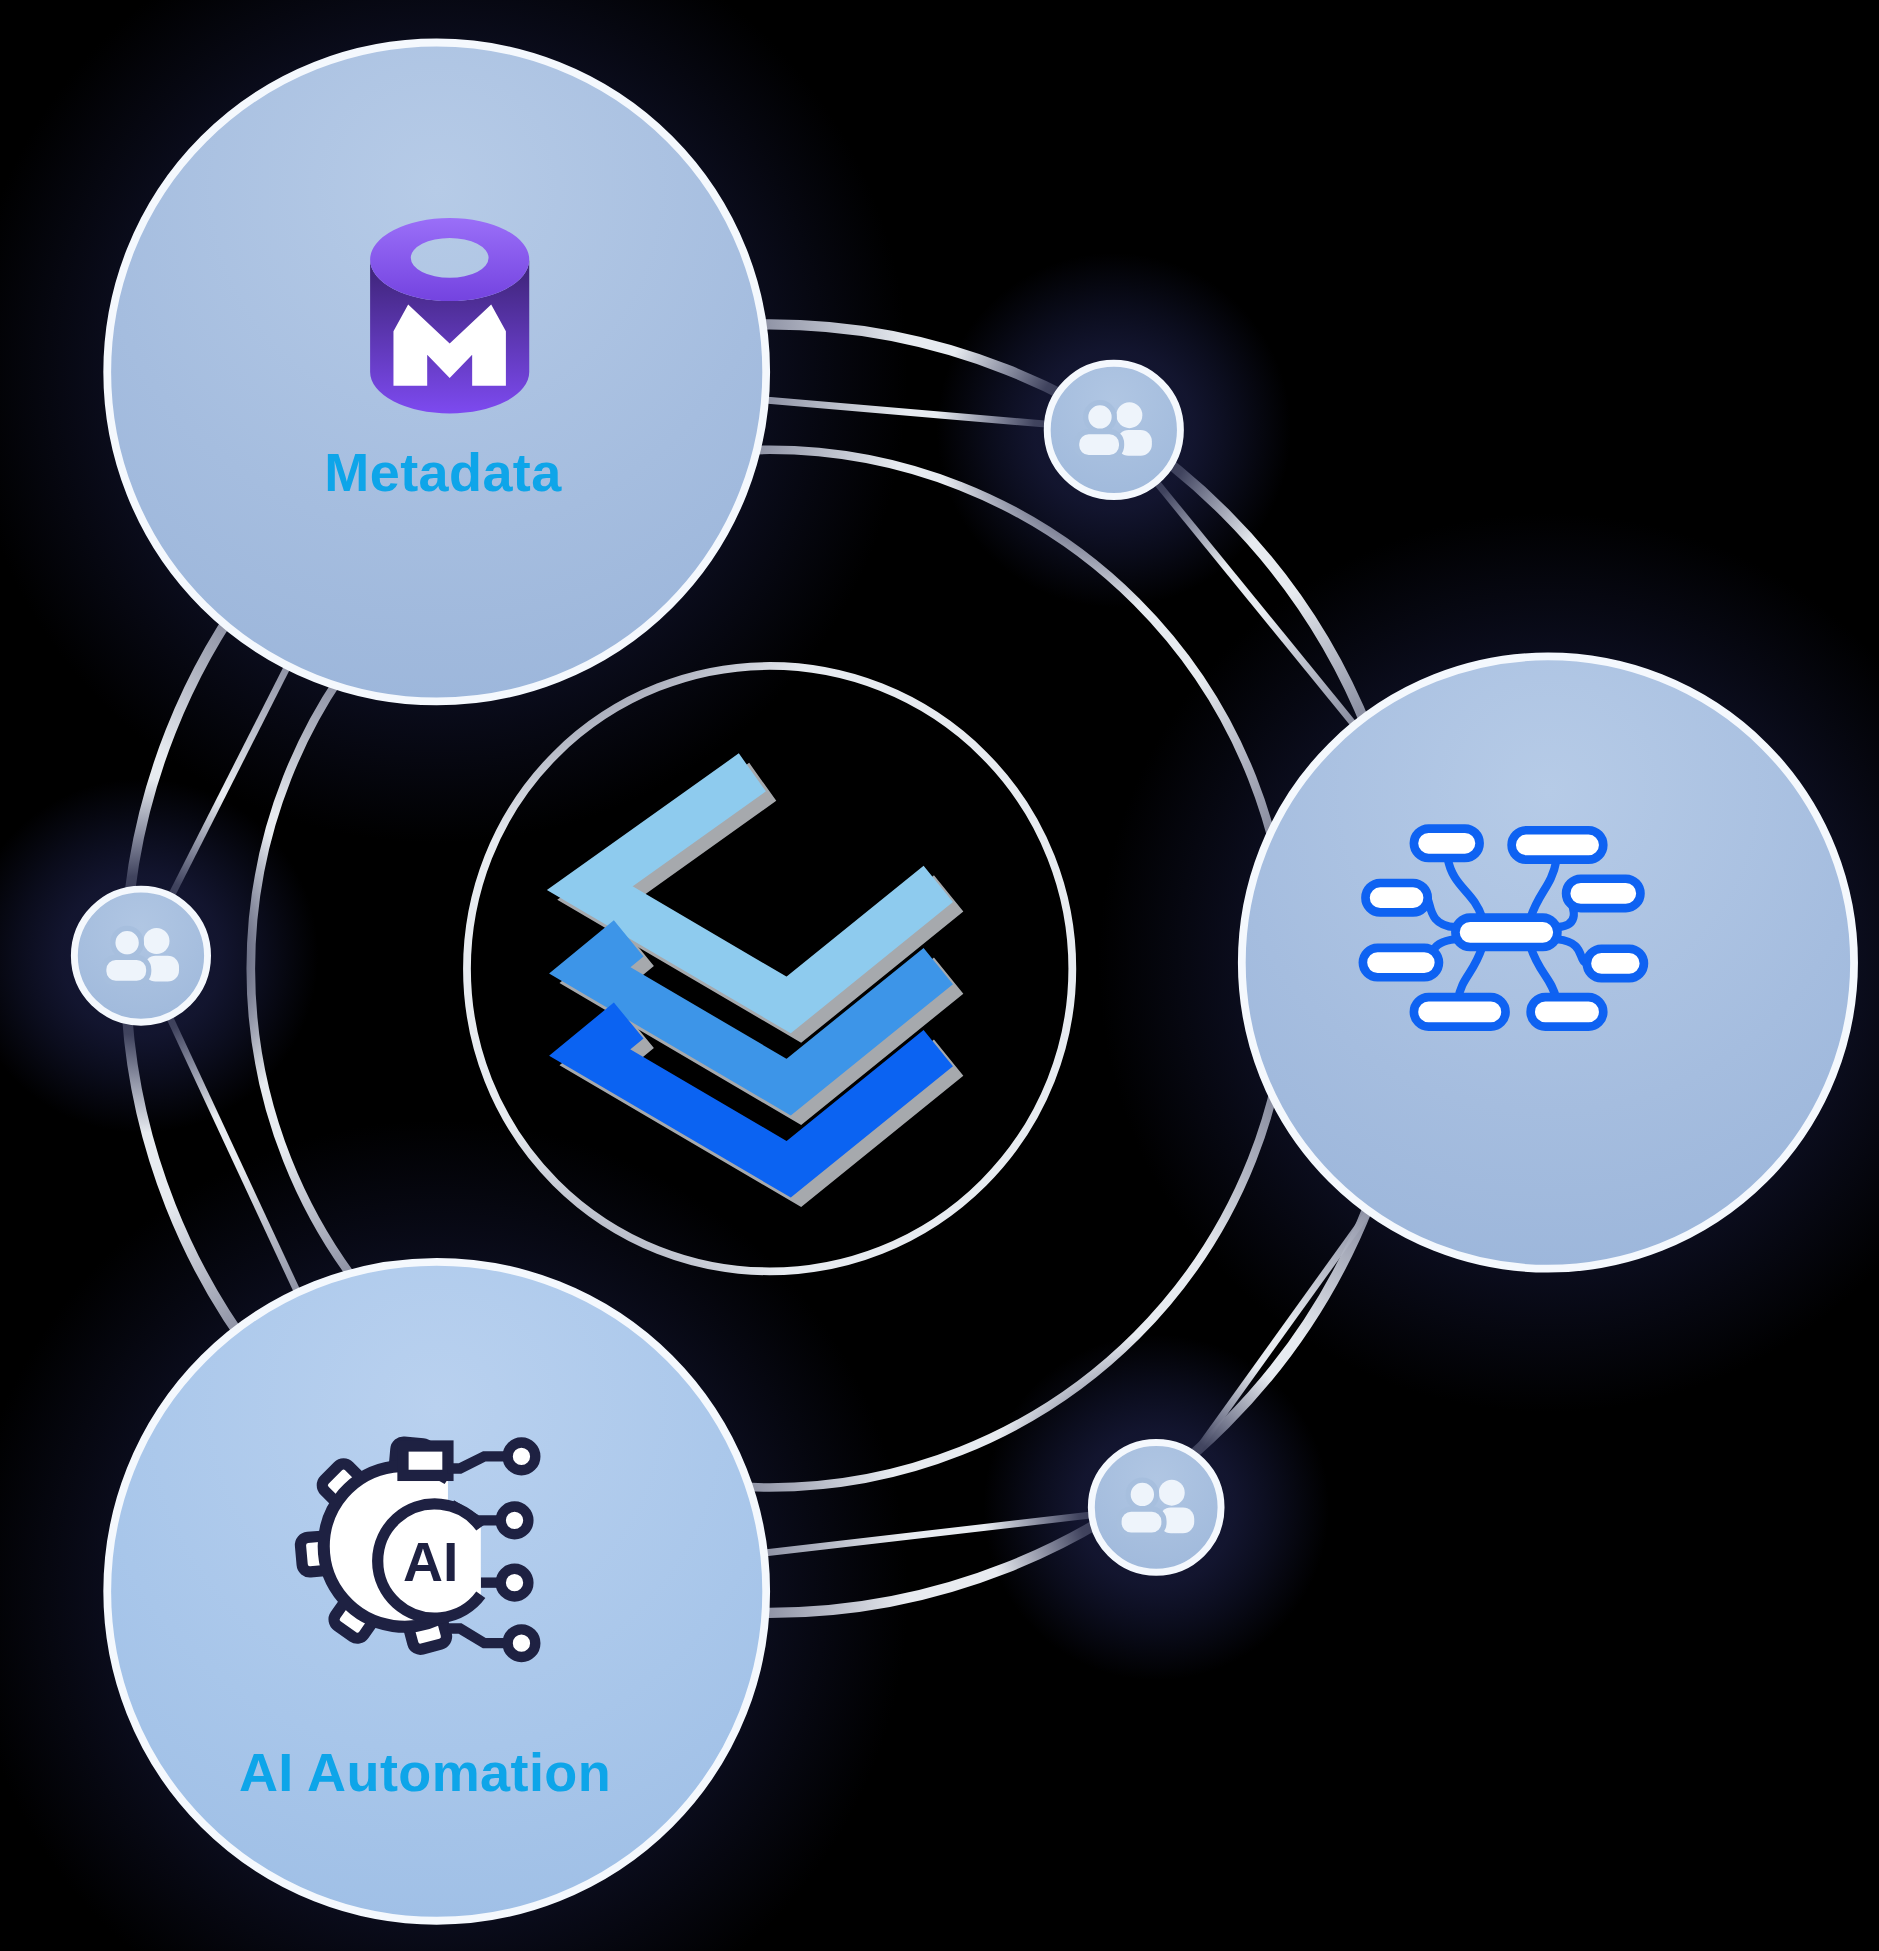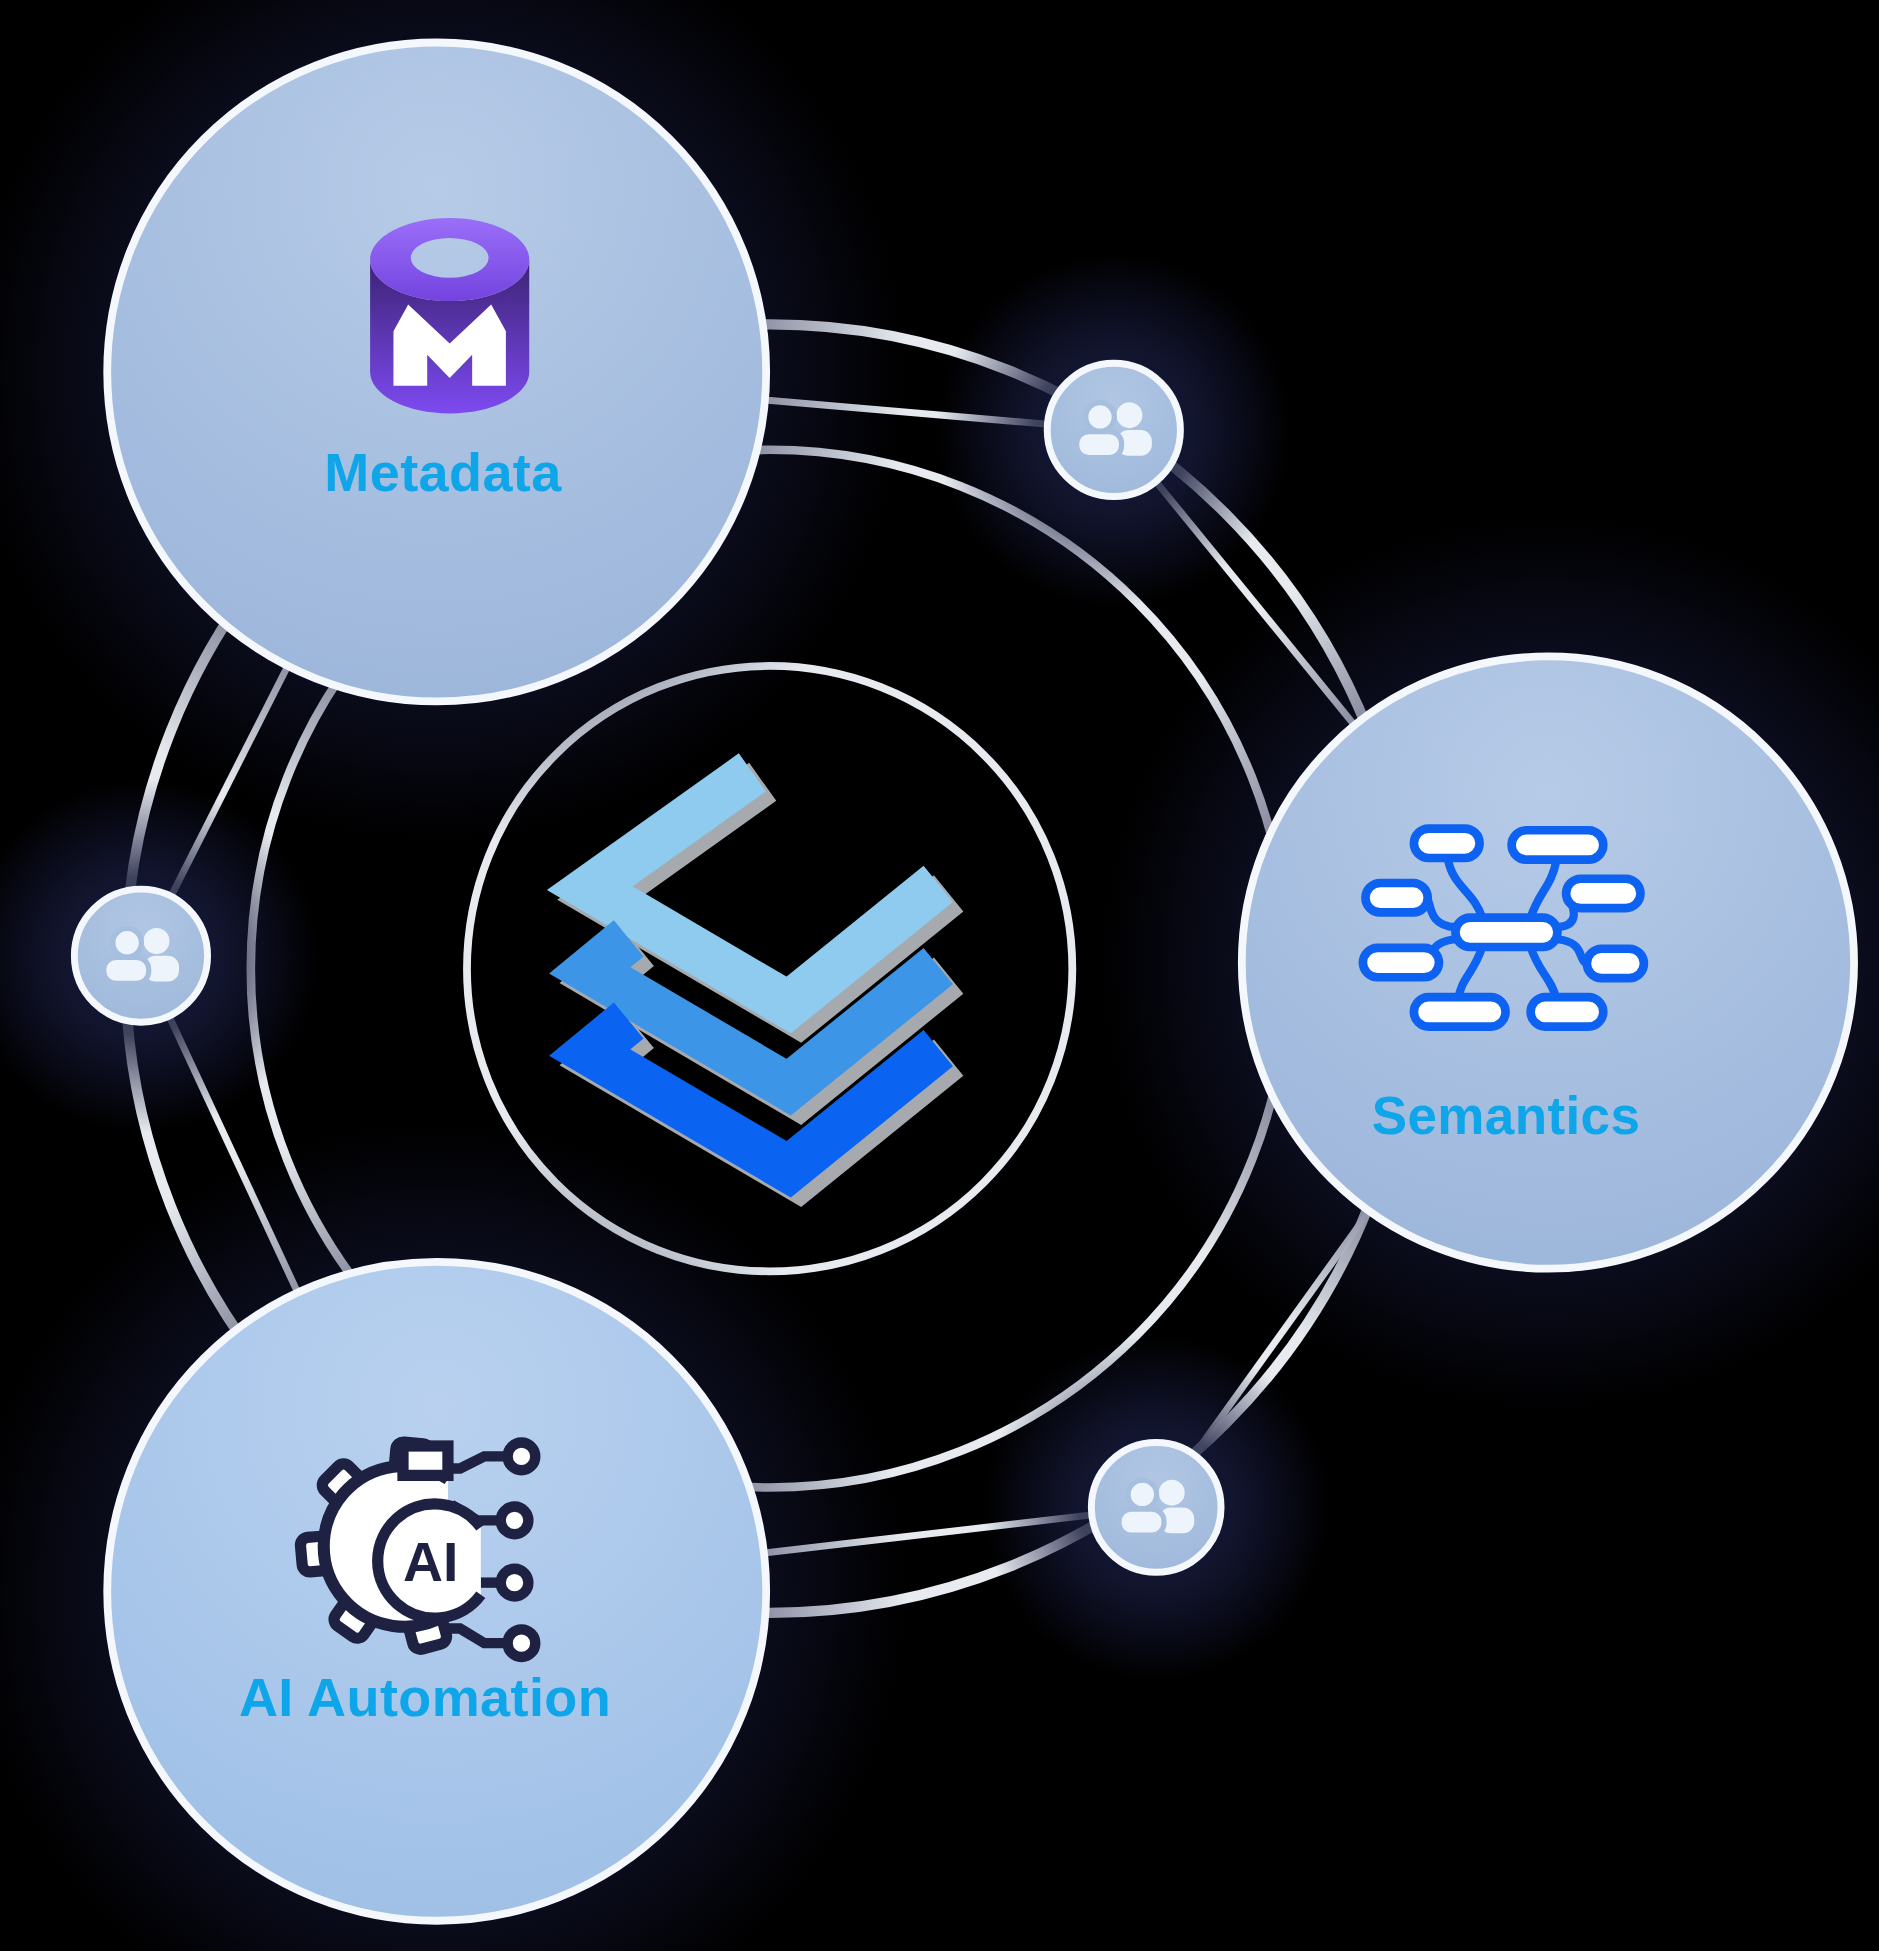--- a/index.html
+++ b/index.html
@@ -3,21 +3,21 @@
 <meta charset="utf-8">
 <style>
   html,body{margin:0;padding:0;background:#000;}
   .stage{position:relative;width:1880px;height:1952px;background:#000000;overflow:hidden;
          font-family:"Liberation Sans",sans-serif;}
   .stage svg.diagram{position:absolute;left:0;top:0;}
   .node-label{position:absolute;transform:translate(-50%,-50%);color:#0ea5e9;
               font-weight:600;white-space:nowrap;letter-spacing:0.4px;}
   .label-metadata{left:443px;top:472px;font-size:54px;}
   .label-semantics{left:1506px;top:1115px;font-size:53px;}
-  .label-ai{left:425px;top:1697px;font-size:54px;}
+  .label-ai{left:425px;top:1772px;font-size:54px;}
 </style>
 </head>
 <body>
 
 <div class="stage">
 <svg class="diagram" width="1880" height="1952" viewBox="0 0 2174 2257">
   <defs>
     <radialGradient id="gradNode" cx="50%" cy="22%" r="95%">
       <stop offset="0%" stop-color="#b6cbe7"></stop>
       <stop offset="55%" stop-color="#a5bddf"></stop>
@@ -178,16 +178,15 @@
       <path d="M 727 1085 L 682 1122 L 912 1257 L 1085 1117"></path>
       <path d="M 727 1180 L 682 1217 L 912 1352 L 1085 1212"></path>
     </g>
     <path stroke="#8ecbee" d="M 870 893 L 682 1027 L 912 1162 L 1085 1022"></path>
     <path stroke="#3d95e8" d="M 727 1085 L 682 1122 L 912 1257 L 1085 1117"></path>
     <path stroke="#0b63f2" d="M 727 1180 L 682 1217 L 912 1352 L 1085 1212"></path>
   </g>
 </svg>
 
 <div class="node-label label-metadata">Metadata</div>
-<div class="node-label label-semantics">Semantics</div>
 <div class="node-label label-ai">AI Automation</div>
 </div>
 
 
 </body></html>

